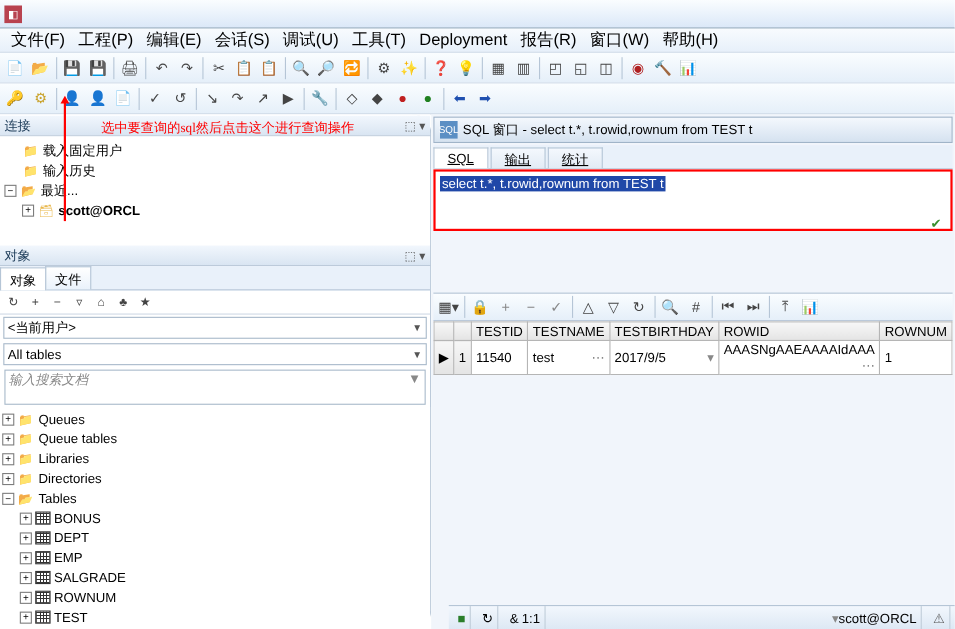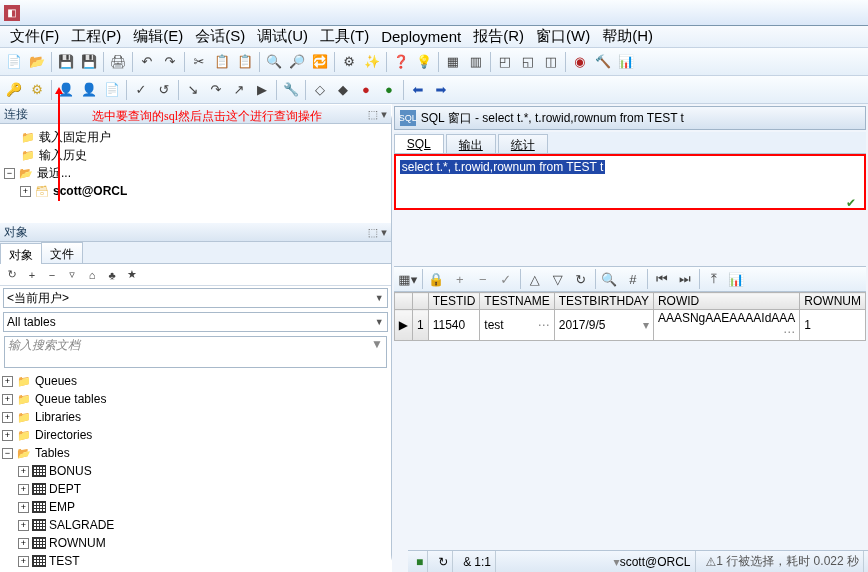--- a/index.html
+++ b/index.html
@@ -372,15 +372,14 @@
   <div class="seg">
       <span style="margin-right:3px">&amp;</span>
       <span>1:1</span>
     </div>
   <div class="seg" style="margin-left:auto">
       <span style="color:#888">▾ </span>
       <span>scott@ORCL</span>
     </div>
   <div class="seg status-warn">
       <span>⚠ </span>
-      <span>1 行被选择，耗时 0.022 秒</span>
     </div>
 </div>
 
 </body></html>

